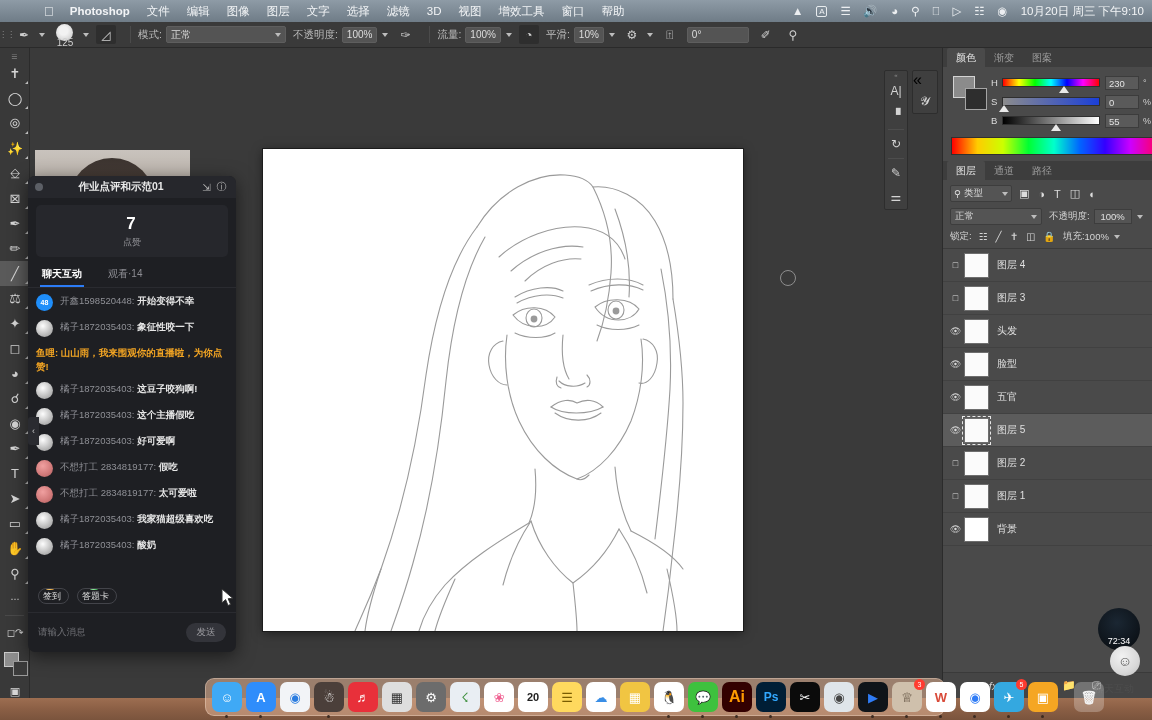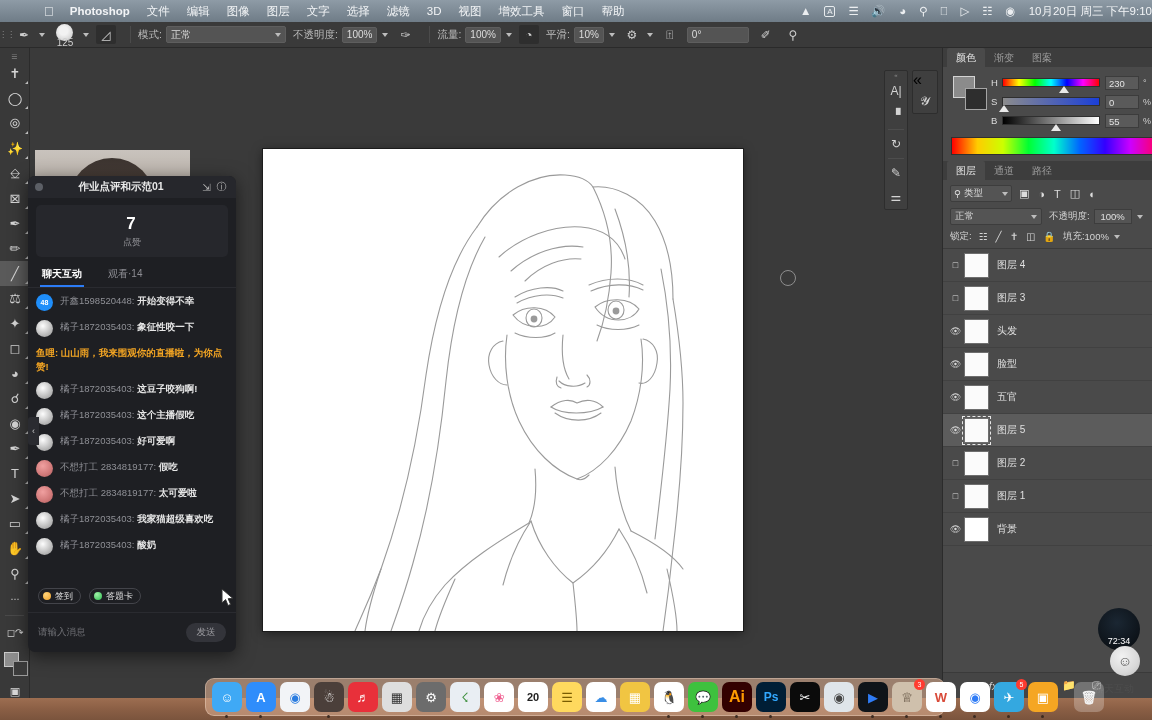--- a/index.html
+++ b/index.html
@@ -16,21 +16,21 @@
     position: absolute; left: 0; top: 0; width: 1152px; height: 22px;
     background: linear-gradient(180deg,#8e9ba6 0%, #7d8a95 55%, #6f7c87 100%);
     display: flex; align-items: center; color: #f2f4f6;
     font-size: 11.5px; z-index: 60;
   }
   .menubar .apple { margin-left: 44px; margin-right: 16px; font-size: 13px; line-height: 1; }
   .menubar .mi { margin-right: 17px; white-space: nowrap; }
   .menubar .mi.bold { font-weight: bold; }
   .menubar .spacer { flex: 1 1 auto; }
   .menubar .si { margin-right: 13px; display: inline-flex; align-items: center; opacity:.95; }
-  .menubar .clock { margin-right: 0; font-size: 11.5px; white-space: nowrap; }
+  .menubar .clock { margin-right: 8px; font-size: 11.5px; white-space: nowrap; }
   .mb-box { display:inline-block; border:1px solid #eef1f3; border-radius:2px; width:11px; height:11px;
             font-size:8px; line-height:10px; text-align:center; }
 
   
   .ps-window {
     position: absolute; left: 0; top: 22px; width: 1152px; height: 676px;
     background: #323232;
   }
   
   .options-bar {
@@ -149,21 +149,21 @@
   .av.blue { background:#1f8efa; font-weight:bold; }
   .av.grey { background: radial-gradient(circle at 40% 35%, #fdfdfd 0%, #cfcfcf 42%, #8e8e8e 100%); }
   .av.pink { background: radial-gradient(circle at 40% 35%, #f0a0a0 0%, #d07878 60%, #a85c5c 100%); }
   .msg .body { font-size:9.5px; line-height:13.5px; color:#8f9096; }
   .msg .body b { color:#e6e6e6; font-weight:bold; }
   .msg.highlight .body { color:#f5a623; font-weight:bold; }
   .msg.highlight .body b { color:#f5a623; }
   .cp-actions { display:flex; align-items:center; padding: 4px 10px 8px; flex:0 0 auto; }
   .pill {
     display:flex; align-items:center; border:1px solid #43444a; border-radius:10px;
-    height:16px; padding: 0 7px 0 4px; margin-right: 8px; font-size:9px; color:#dcdcdc;
+    height:16px; padding: 0 7px 0 4px; margin-right: 8px; font-size:9px; color:#dcdcdc;flex-direction:column;
   }
   .pill .bdot { width:8px;height:8px;border-radius:50%;margin-right:4px; }
   .pill .bdot.orange { background: radial-gradient(circle at 35% 30%, #ffd27a, #f0a32a); }
   .pill .bdot.green  { background: radial-gradient(circle at 35% 30%, #9ff0a8, #2fbf4f); }
   .cp-input-row {
     border-top:1px solid #2a2b30; height: 40px; display:flex; align-items:center;
     padding: 0 10px; flex:0 0 auto;
   }
   .cp-input { flex:1 1 auto; font-size:9.5px; color:#6f7075; }
   .cp-send {

